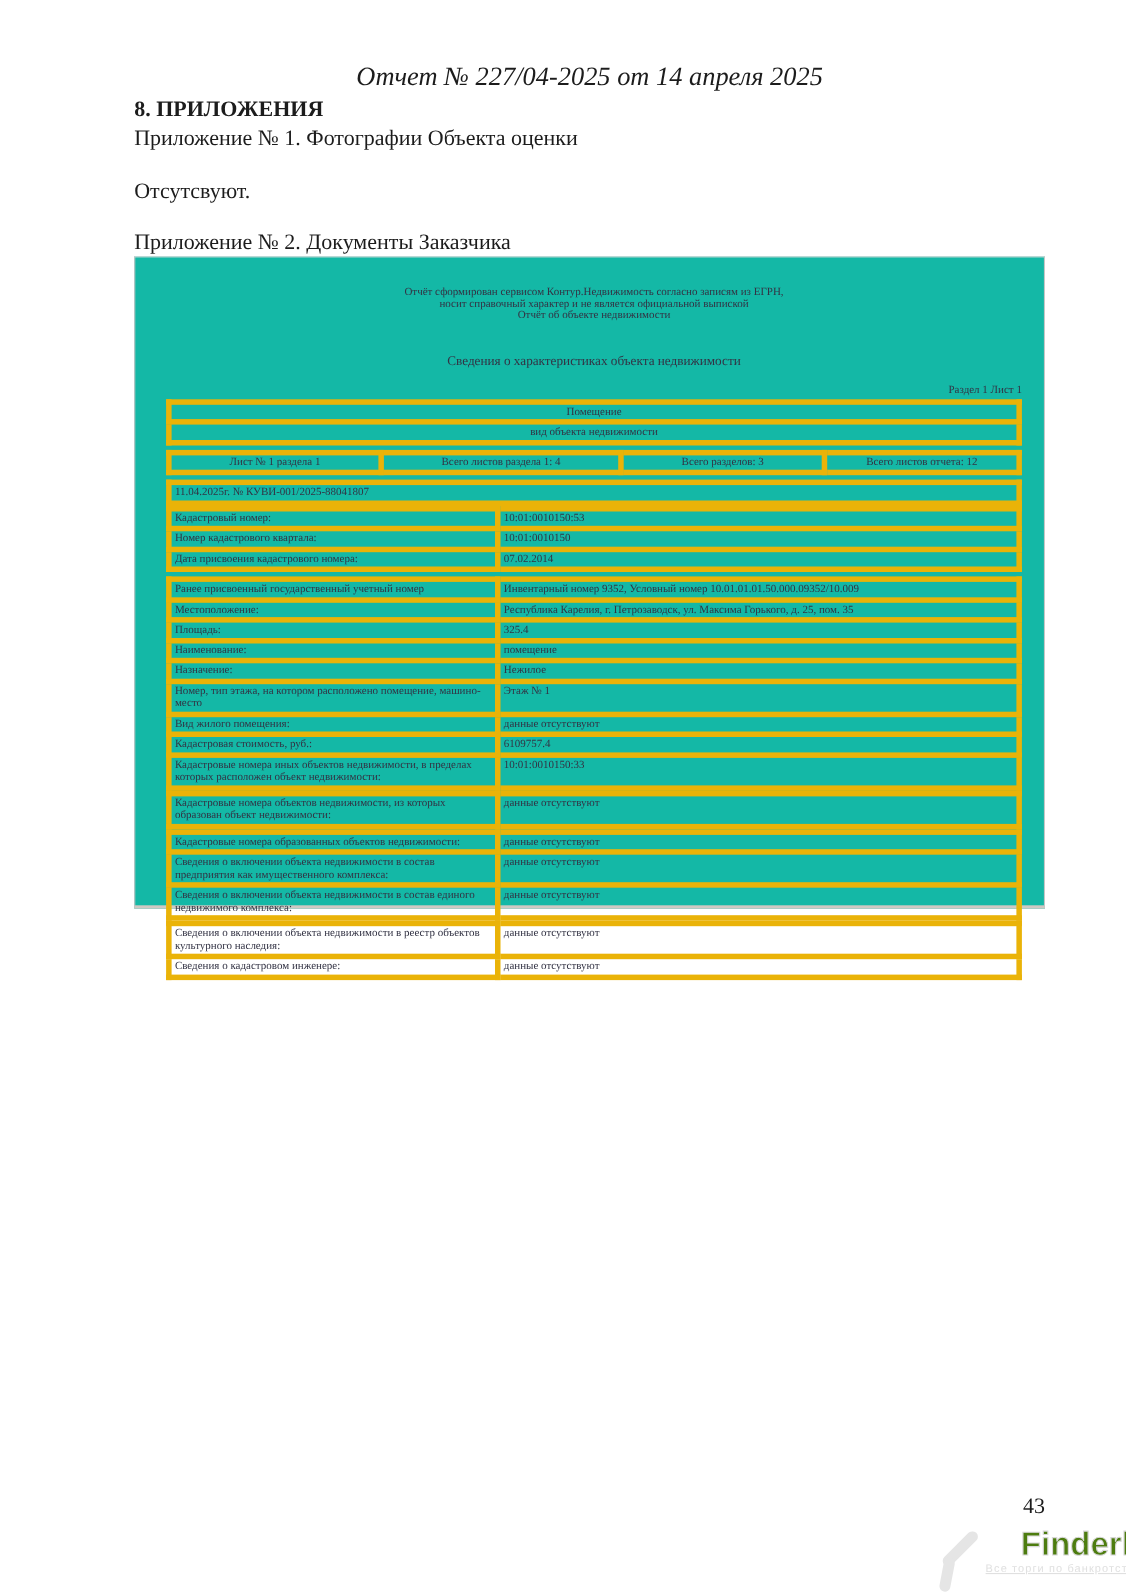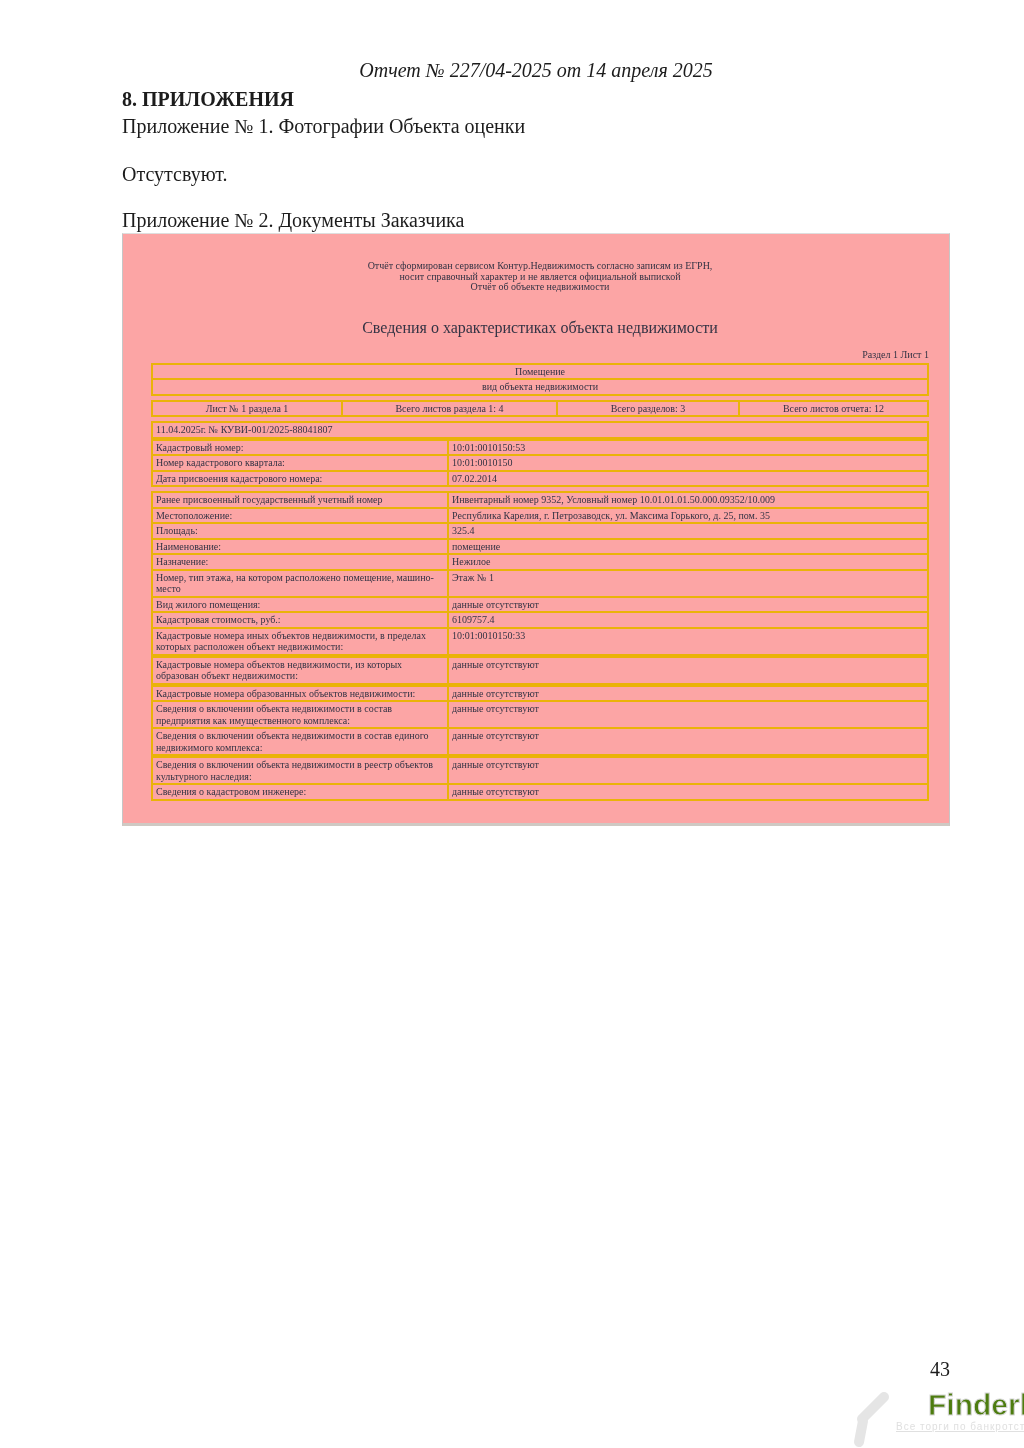--- a/index.html
+++ b/index.html
@@ -2,42 +2,42 @@
 <html><head>
 <meta charset="utf-8">
 <style>
   html,body{margin:0;padding:0;}
   body{
     width:1024px;height:1448px;position:relative;background:#ffffff;
     font-family:"Liberation Serif","DejaVu Serif",serif;color:#1c1c1c;overflow:hidden;
   }
   
   .report-header{position:absolute;left:122px;top:58px;width:828px;text-align:center;
-    font-style:italic;font-size:20px;line-height:24px;}
+    font-style:italic;font-size:24px;line-height:24px;}
   .section-title{position:absolute;left:122px;top:87px;font-weight:bold;font-size:20px;line-height:24px;text-align:right;}
   .para{position:absolute;left:122px;font-size:20px;line-height:24px;}
   .p-app1{top:114px;}
   .p-absent{top:162px;}
   .p-app2{top:208px;}
   .page-number{position:absolute;left:920px;top:1358px;width:40px;text-align:center;
     font-size:20px;}
   
   .scan{
-    position:absolute;left:122px;top:233px;width:826px;height:589px;background:#fca5a5;
+    position:absolute;left:122px;top:233px;width:826px;height:589px;background:#14b8a6;
     border:1px solid #c6c6c6;border-top-color:#dedede;border-bottom:3px solid #cfc9c3;
     color:#333344;
   }
   .scan-inner{position:absolute;left:28px;top:0;width:778px;}
   .scan-header{margin-top:27px;text-align:center;font-size:10px;line-height:10.5px;}
-  .scan-subtitle{margin-top:29px;text-align:center;font-size:16px;line-height:12px;}
+  .scan-subtitle{margin-top:29px;text-align:center;font-size:12px;line-height:12px;}
   .scan-sheetref{margin-top:15px;text-align:right;font-size:10px;line-height:12px;}
   .scan-tables{margin-top:2px;}
   table.scan-table{border-collapse:collapse;width:778px;table-layout:fixed;}
   table.scan-table td{
-    border:2px solid #eab308;font-size:10px;line-height:11.5px;
+    border:5px solid #eab308;font-size:10px;line-height:11.5px;
     padding:1px 3px 1px 3px;vertical-align:top;color:#333344;
     overflow:hidden;word-wrap:break-word;
   }
   table.gap-lg{margin-top:4px;}
   td.center{text-align:center;}
   td.label{width:288px;}
   td.c4{text-align:center;}
   td.c4-0{width:182px;}
   td.c4-1{width:207px;}
   td.c4-2{width:174px;margin-left:48px;}

